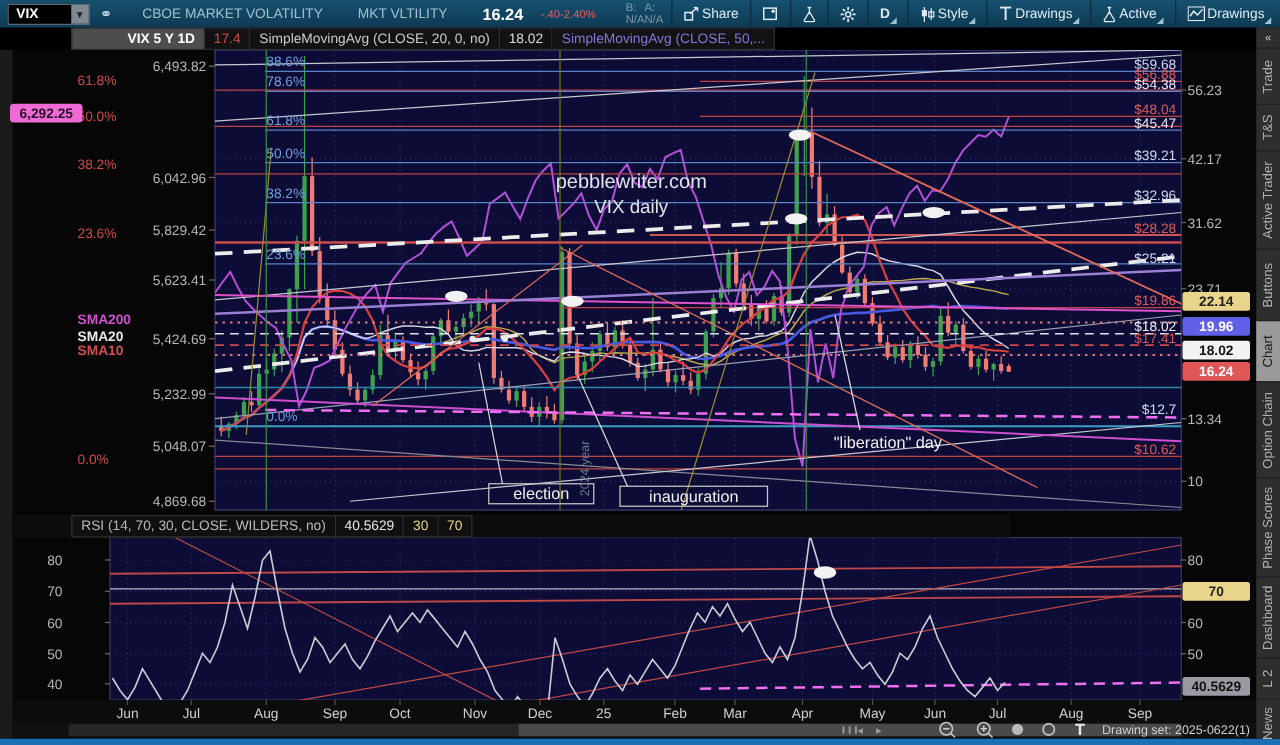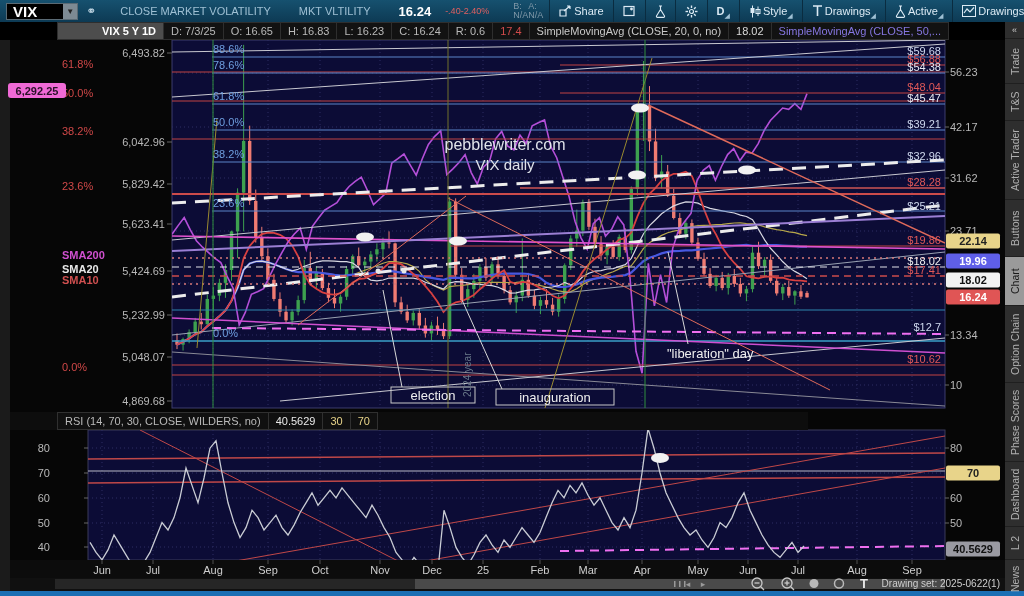--- a/index.html
+++ b/index.html
@@ -6,21 +6,21 @@
   #app{position:relative;width:1024px;height:596px;overflow:hidden;background:#000;
        font-family:"Liberation Sans",sans-serif;-webkit-font-smoothing:antialiased;}
   svg text{font-family:"Liberation Sans",sans-serif;}
 
   
   #toolbar{position:absolute;left:0;top:0;width:1024px;height:22px;z-index:5;
     background:linear-gradient(#16516f,#0d3a54);display:flex;align-items:center;
     color:#cfe2ee;font-size:11px;}
   #toolbar .sep{width:1px;height:16px;background:#0a2c40;margin:0 6px;}
   .combo{display:flex;align-items:center;margin-left:6px;border:1px solid #5a6a74;background:#000;height:15px;}
-  .combo .sym{color:#fff;font-weight:bold;padding:0 26px 0 6px;font-size:15px;}
+  .combo .sym{color:#fff;font-weight:bold;padding:0 26px 0 6px;font-size:11px;}
   .combo .arrow{width:14px;height:15px;background:#7d8a93;color:#222;font-size:8px;
     display:flex;align-items:center;justify-content:center;}
   .chain{color:#cfe2ee;font-size:12px;margin:0 4px 0 8px;}
   .tb-txt{padding:0 8px;white-space:nowrap;color:#9fc0d4;}
   .tb-last{color:#fff;font-weight:bold;font-size:13px;padding:0 8px;}
   .tb-col{display:flex;flex-direction:row;line-height:9px;font-size:9px;padding:0 6px;}
   .neg{color:#e06060;} .na{color:#7f98a8;}
   #tb-right{margin-left:auto;display:flex;align-items:center;height:22px;}
   .tb-btn{display:flex;align-items:flex-end;gap:2px;padding:0 9px;height:22px;align-items:center;
     border-left:1px solid #0a2c40;cursor:default;white-space:nowrap;color:#dceaf4;}
@@ -55,21 +55,21 @@
 
 <div id="app">
 
   <div id="toolbar">
     <div class="combo">
       <span class="sym">VIX</span>
       <span class="arrow">▼</span>
     </div>
     <span class="chain">⚭</span>
     <div class="sep"></div>
-    <span class="tb-txt">CLOSE MARKET VOLATILITY</span>
+    <span class="tb-txt">CBOE MARKET VOLATILITY</span>
     <div class="sep"></div>
     <span class="tb-txt">MKT VLTILITY</span>
     <div class="sep"></div>
     <span class="tb-last">16.24</span>
     <div class="tb-col neg">
       <span>-.40</span>
       <span>-2.40%</span>
     </div>
     <div class="sep"></div>
     <div class="tb-col na">
@@ -150,28 +150,20 @@
       <div class="tb-btn">
         
         
       </div>
     </div>
   </div>
 
   <div id="chead">
     <div class="pad"></div>
     <div class="hcell first">VIX 5 Y 1D</div>
-    <div id="ohlc-cells" style="display:flex;">
-        <div class="hcell">D: 7/3/25</div>
-        <div class="hcell">O: 16.65</div>
-        <div class="hcell">H: 16.83</div>
-        <div class="hcell">L: 16.23</div>
-        <div class="hcell">C: 16.24</div>
-        <div class="hcell">R: 0.6</div>
-      </div>
     <div id="sma-cells" style="display:flex;">
         <div class="hcell" style="color: rgb(210, 75, 75);">17.4</div>
         <div class="hcell" style="color: rgb(201, 201, 201);">SimpleMovingAvg (CLOSE, 20, 0, no)</div>
         <div class="hcell" style="color: rgb(217, 217, 217);">18.02</div>
         <div class="hcell" style="color: rgb(133, 118, 224);">SimpleMovingAvg (CLOSE, 50,...</div>
       </div>
 
   </div>
 
   <div id="rsihead">

